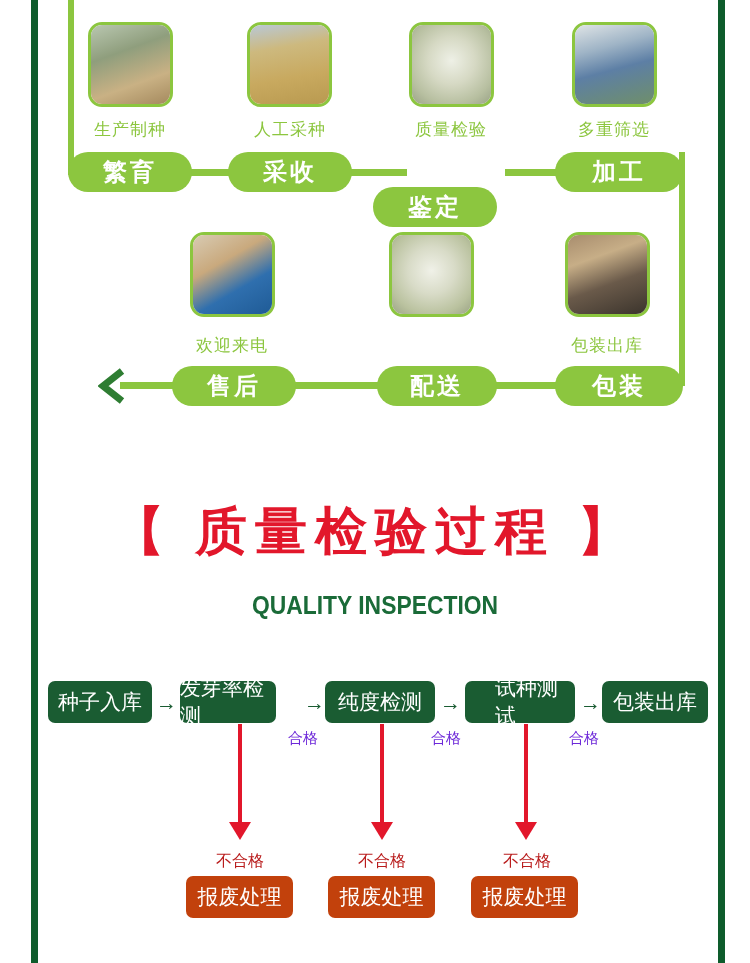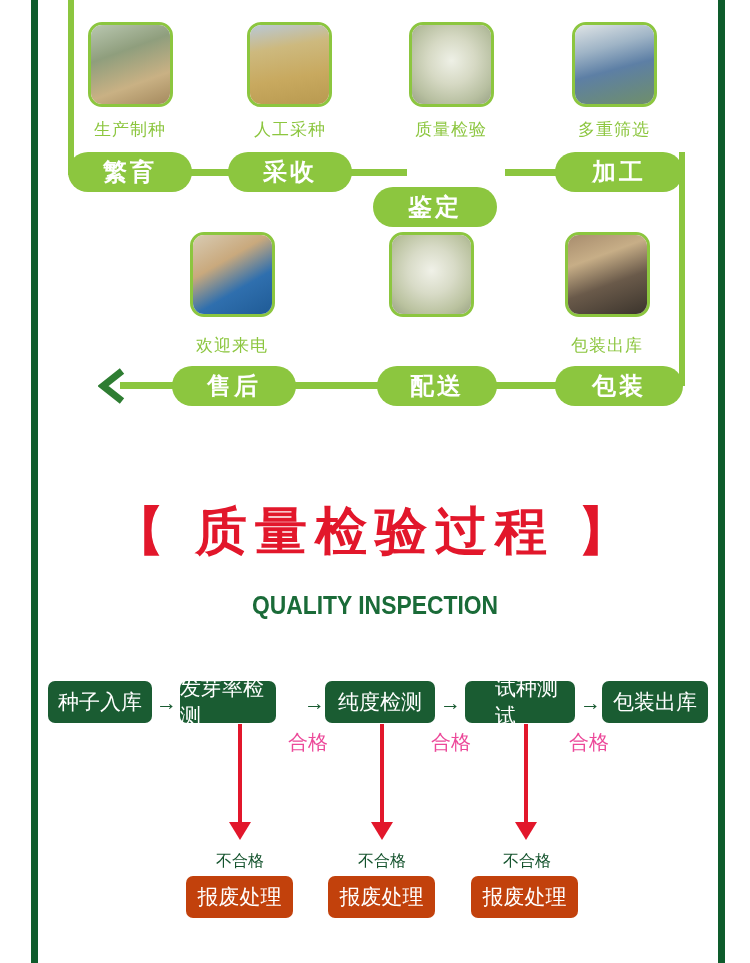--- a/index.html
+++ b/index.html
@@ -94,35 +94,35 @@
   }
   .garrow{
     position:absolute;
     color:#1a5c32;
     font-size:21px;
     line-height:1;
     font-weight:bold;
   }
   .pass{
     position:absolute;
-    color:#ec4899;
-    font-size:20px;
+    color:#6d28d9;
+    font-size:15px;
     white-space:nowrap;
   }
   .rline{position:absolute;width:4px;background:#e2172b;}
   .rhead{
     position:absolute;
     width:0;height:0;
     border-left:11px solid transparent;
     border-right:11px solid transparent;
     border-top:18px solid #e2172b;
   }
   .fail{
     position:absolute;
-    color:#14532d;
+    color:#b91c1c;
     font-size:16px;
     white-space:nowrap;
     text-align:center;
   }
   .rbox{
     position:absolute;
     height:42px;
     background:#c2410c;
     border-radius:7px;
     color:#ffffff;

